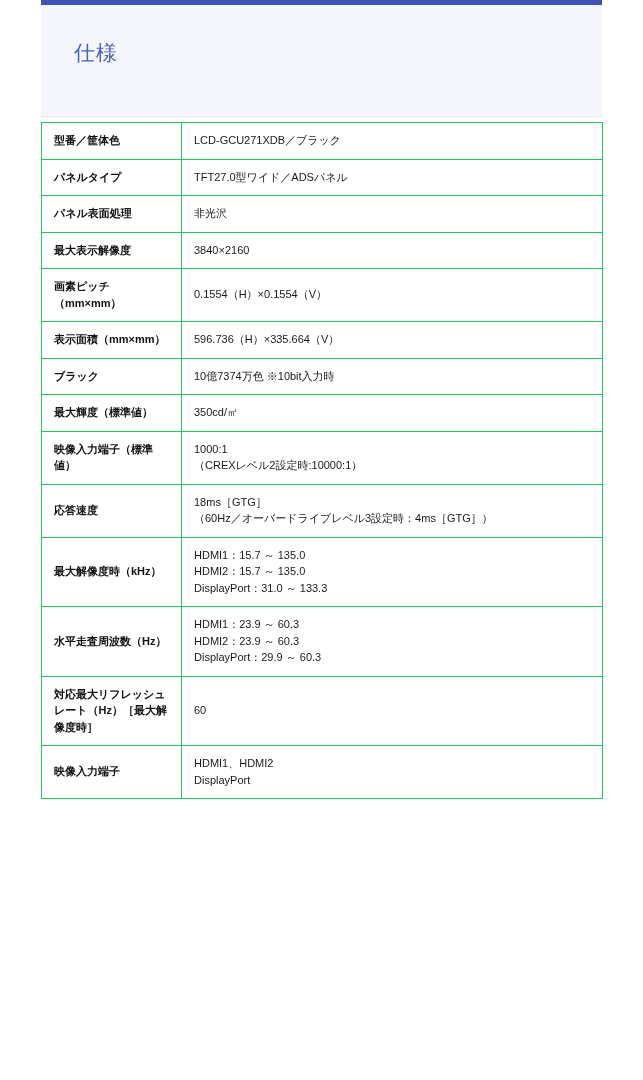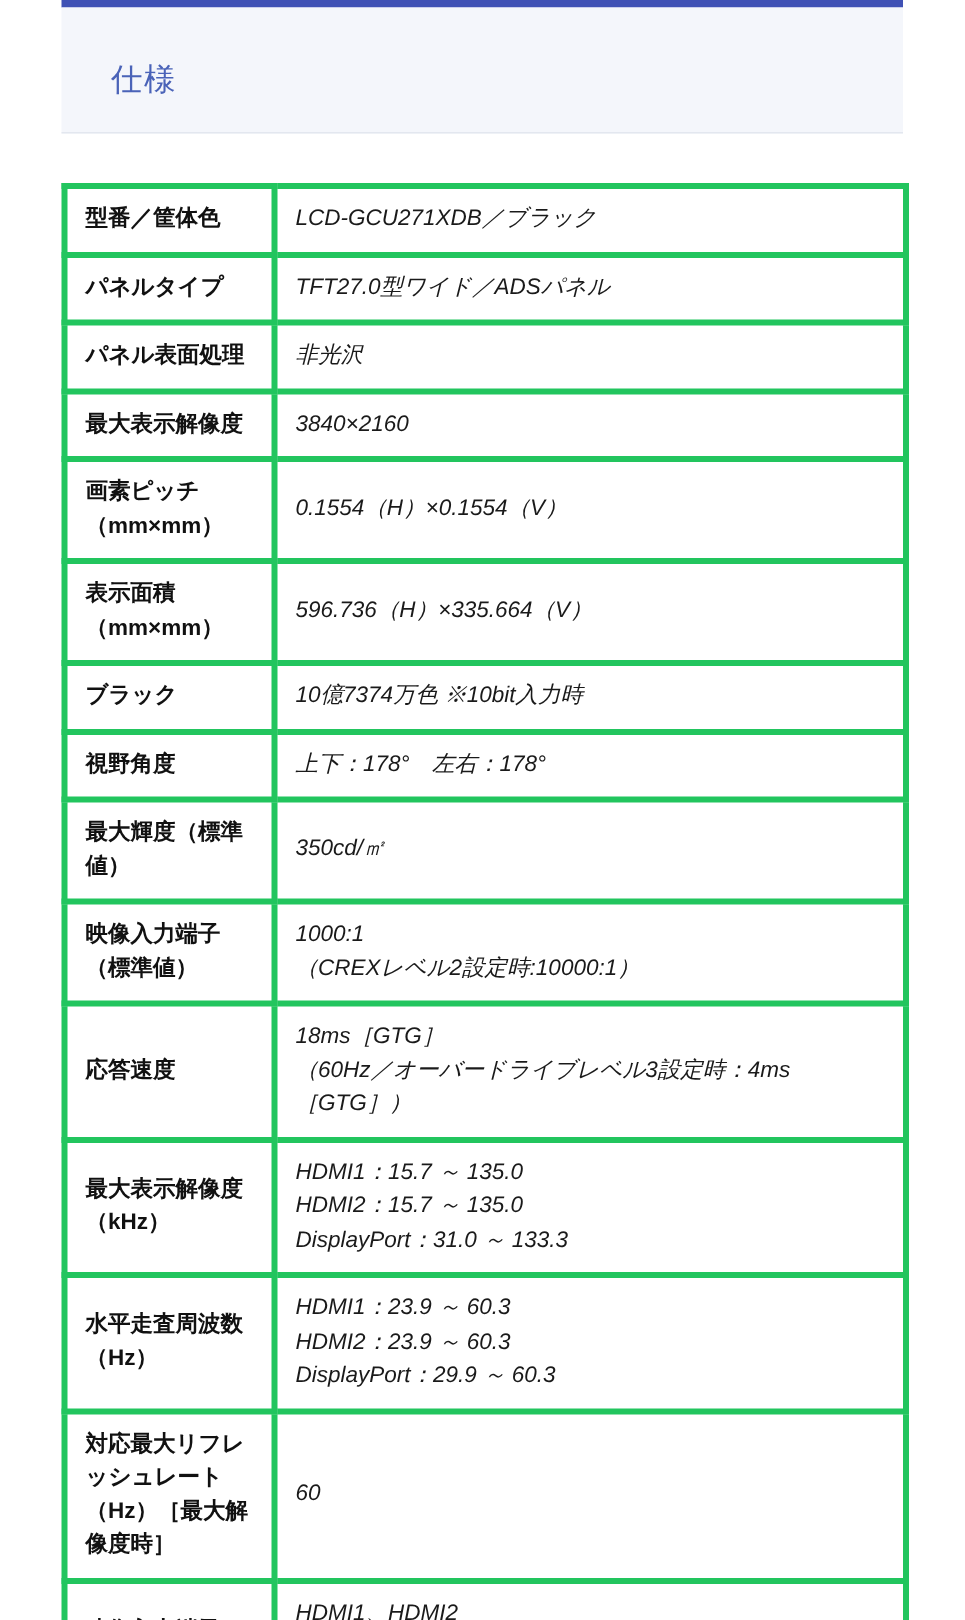--- a/index.html
+++ b/index.html
@@ -23,21 +23,21 @@
     left: 41px;
     width: 561px;
     height: 5px;
     background: #3f51b5;
   }
   .header-panel {
     position: absolute;
     top: 5px;
     left: 41px;
     width: 561px;
-    height: 84px;
+    height: 112px;
     background: #f4f6fb;
     border-bottom: 1px solid #e3e7ef;
   }
   .header-title {
     position: absolute;
     left: 33px;
     top: 34px;
     font-size: 21px;
     color: #4a63b8;
     letter-spacing: 1px;
@@ -49,38 +49,37 @@
     width: 561px;
   }
   table.spec {
     width: 561px;
     border-collapse: collapse;
     table-layout: fixed;
   }
   table.spec col.c1 { width: 140px; }
   table.spec col.c2 { width: 421px; }
   table.spec th, table.spec td {
-    border: 4px solid #22c55e;
+    border: 1px solid #22c55e;
     vertical-align: middle;
     padding: 9px 10px 10px 10px;
-    font-size: 15px;
+    font-size: 11px;
     line-height: 1.5;
     color: #1a1a1a;
   }
   table.spec th {
     text-align: left;
     font-weight: bold;
     background: #ffffff;
     color: #111111;
     padding-left: 12px;
   }
   table.spec td {
     font-weight: normal;
     padding-left: 12px;
-    font-style: italic;
   }
   .nowrap-lines { white-space: pre-line; }
 </style>
 </head>
 <body>
 
 <div id="page">
 
   <div class="top-bar"></div>
 
@@ -117,39 +116,35 @@
         </tr>
         <tr>
           <th>表示面積（mm×mm）</th>
           <td class="nowrap-lines">596.736（H）×335.664（V）</td>
         </tr>
         <tr>
           <th>ブラック</th>
           <td class="nowrap-lines">10億7374万色 ※10bit入力時</td>
         </tr>
         <tr>
-          <th>視野角度</th>
-          <td class="nowrap-lines">上下：178°　左右：178°</td>
-        </tr>
-        <tr>
           <th>最大輝度（標準値）</th>
           <td class="nowrap-lines">350cd/㎡</td>
         </tr>
         <tr>
           <th>映像入力端子（標準値）</th>
           <td class="nowrap-lines">1000:1
 （CREXレベル2設定時:10000:1）</td>
         </tr>
         <tr>
           <th>応答速度</th>
           <td class="nowrap-lines">18ms［GTG］
 （60Hz／オーバードライブレベル3設定時：4ms［GTG］）</td>
         </tr>
         <tr>
-          <th>最大表示解像度（kHz）</th>
+          <th>最大解像度時（kHz）</th>
           <td class="nowrap-lines">HDMI1：15.7 ～ 135.0
 HDMI2：15.7 ～ 135.0
 DisplayPort：31.0 ～ 133.3</td>
         </tr>
         <tr>
           <th>水平走査周波数（Hz）</th>
           <td class="nowrap-lines">HDMI1：23.9 ～ 60.3
 HDMI2：23.9 ～ 60.3
 DisplayPort：29.9 ～ 60.3</td>
         </tr>

